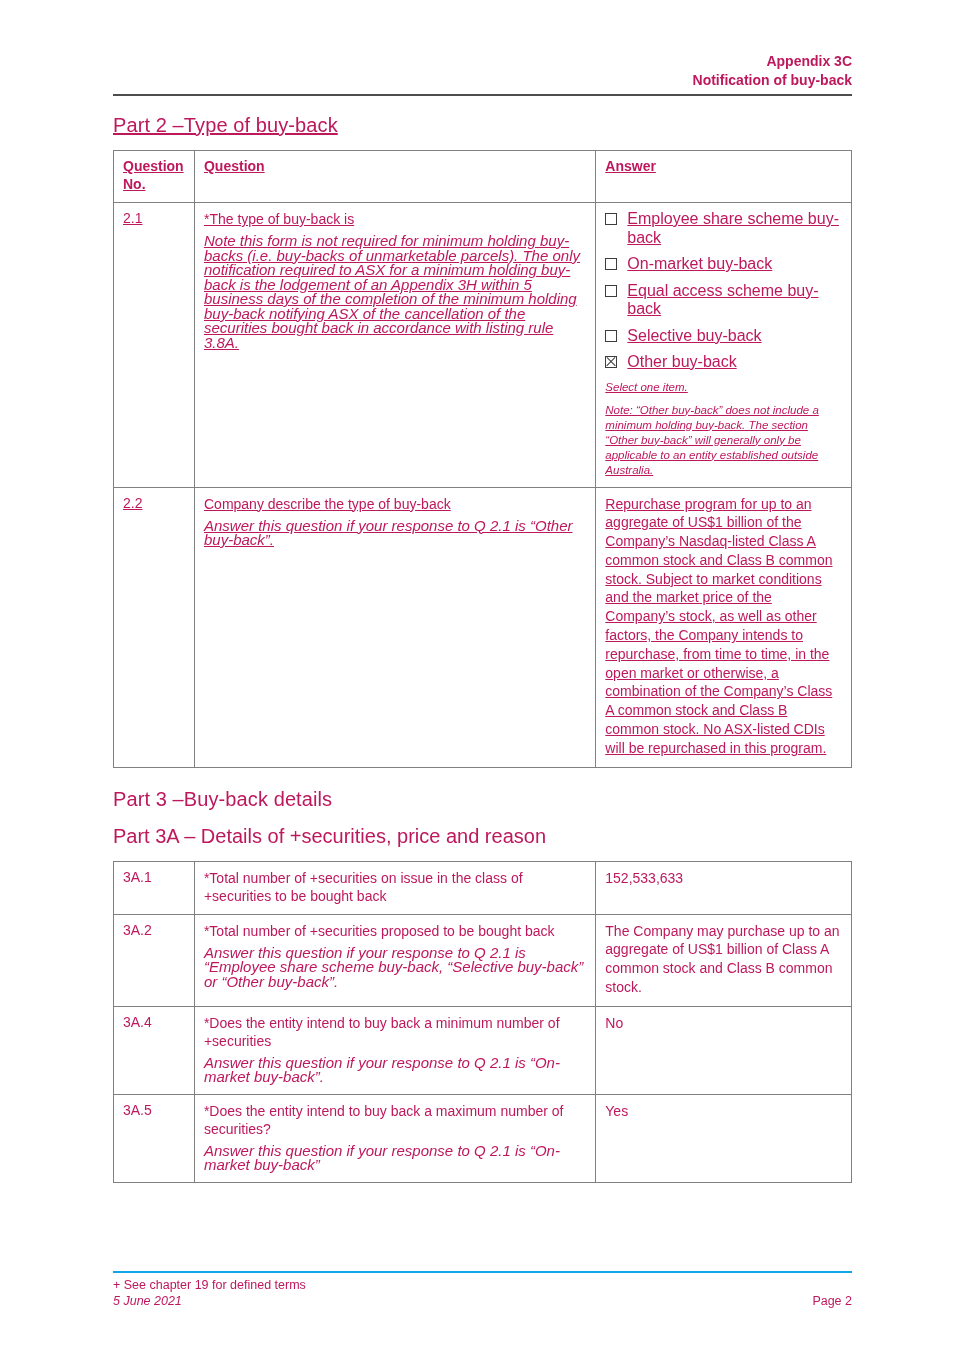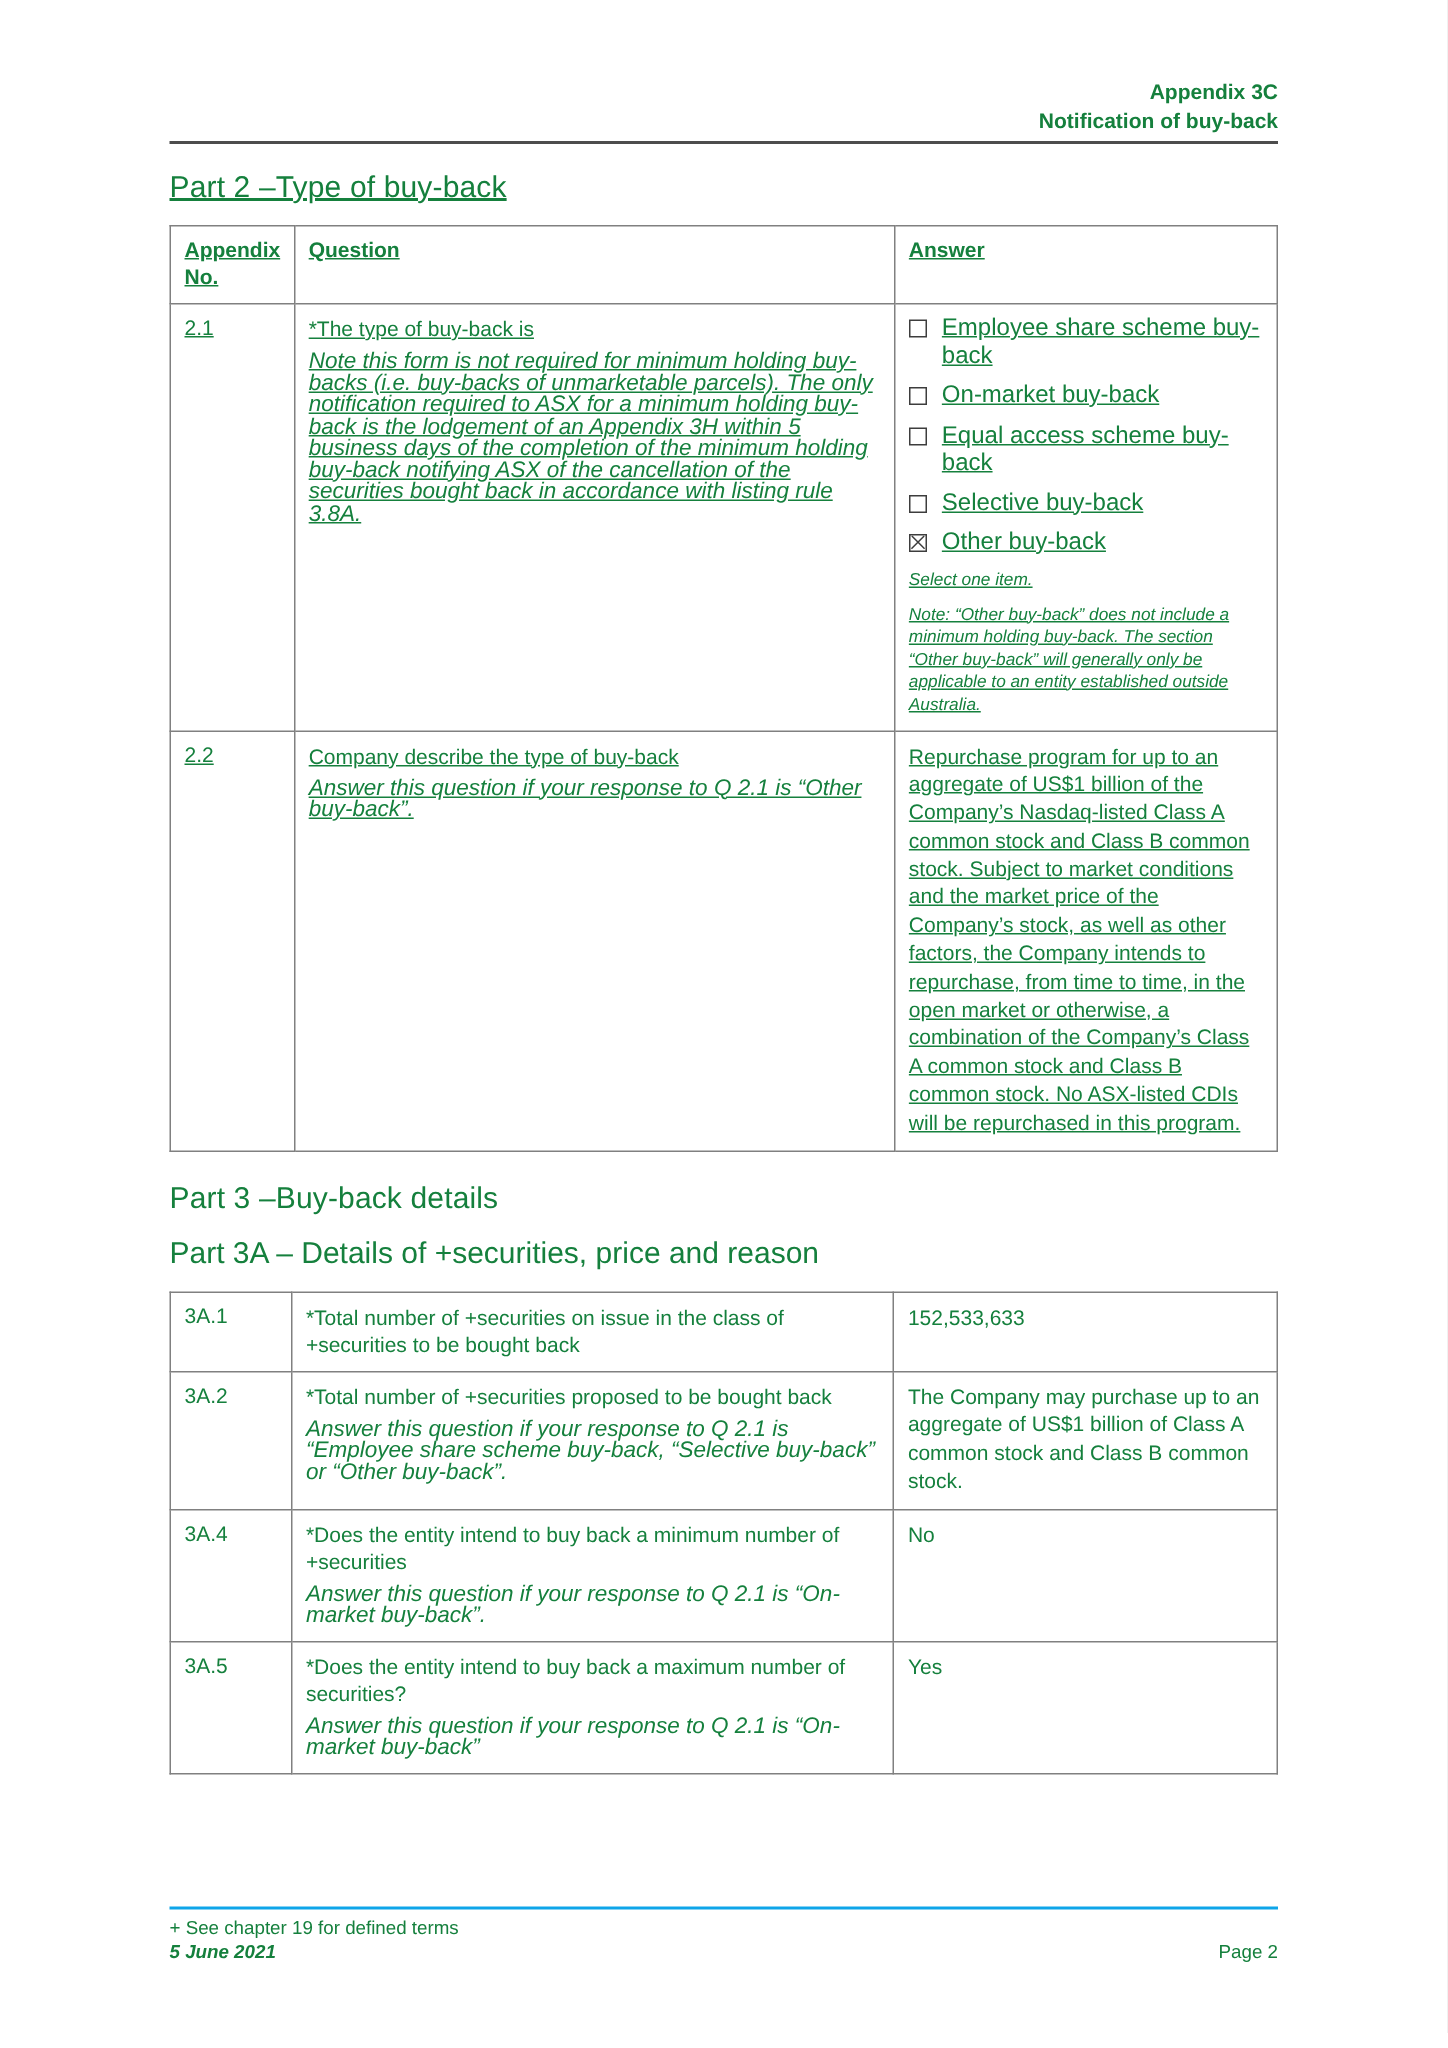--- a/index.html
+++ b/index.html
@@ -2,21 +2,21 @@
 <html><head>
 <meta charset="utf-8">
 <style>
   * { margin:0; padding:0; box-sizing:border-box; }
   html,body { background:#e8e8e8; }
   .page {
     position:relative;
     width:965px; height:1365px;
     background:#ffffff;
     font-family:"Liberation Sans", sans-serif;
-    color:#15803d;
+    color:#be185d;
     padding:52px 113px 0 113px;
     overflow:hidden;
   }
   
   .doc-header { text-align:right; font-weight:bold; font-size:14px; line-height:19px; }
   .doc-header-rule { border:none; border-top:2px solid #4d4d4d; margin-top:4px; }
   
   .section-title { font-size:20px; font-weight:400; margin-top:18px; letter-spacing:0.1px; }
   .section-subtitle { font-size:20px; font-weight:400; margin-top:14px; }
   
@@ -71,21 +71,21 @@
   
   .doc-footer {
     position:absolute;
     left:113px; right:113px; top:1271px;
     border-top:2px solid #0ea5e9;
     padding-top:4px;
     font-size:12.5px;
     line-height:16px;
   }
   .footer-row2 { display:flex; justify-content:space-between; }
-  .footer-date { font-style:italic;font-weight:bold; }
+  .footer-date { font-style:italic; }
   .part2-block { margin-top:0;text-decoration:underline; }
   .part3-block { margin-top:20px; }
 </style>
 </head>
 <body>
 
 <div class="page">
 
   <div class="doc-header">
     <div>Appendix 3C</div>
@@ -97,21 +97,21 @@
     <div class="section-title">Part 2 –Type of buy-back</div>
 
     <table class="form">
       <colgroup>
           <col class="c-no">
           <col class="c-q">
           <col class="c-a">
         </colgroup>
       <tbody>
           <tr>
-        <th>Appendix No.</th>
+        <th>Question No.</th>
         <th>Question</th>
         <th>Answer</th>
       </tr>
 
       <tr>
         <td>2.1</td>
         <td>
           <div class="q-main">*The type of buy-back is</div>
           <div class="q-note">Note this form is not required for minimum holding buy-backs (i.e. buy-backs of unmarketable parcels). The only notification required to ASX for a minimum holding buy-back is the lodgement of an Appendix 3H within 5 business days of the completion of the minimum holding buy-back notifying ASX of the cancellation of the securities bought back in accordance with listing rule 3.8A.</div>
         </td>

